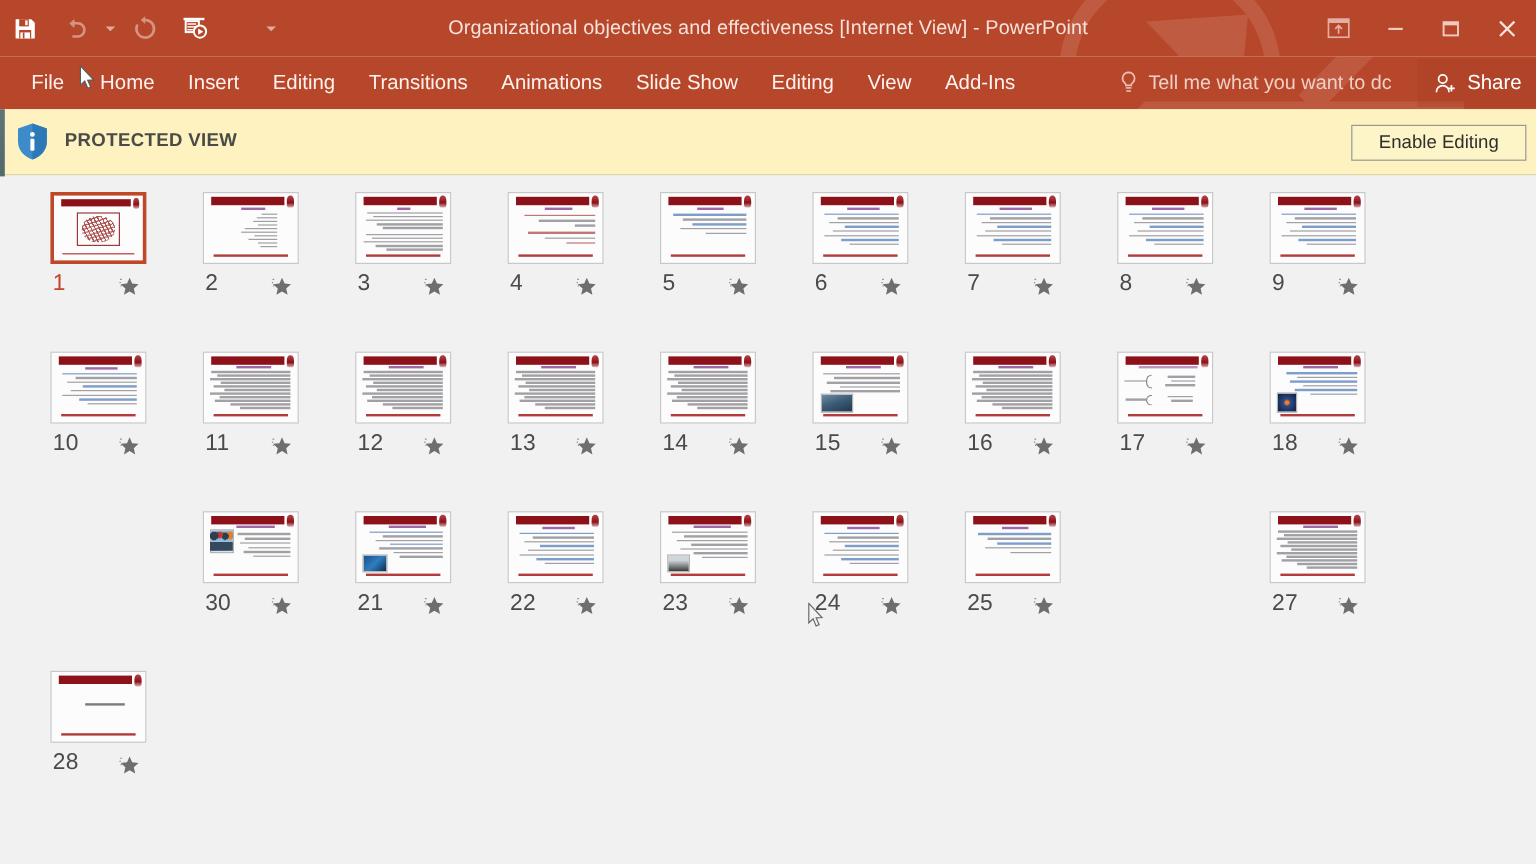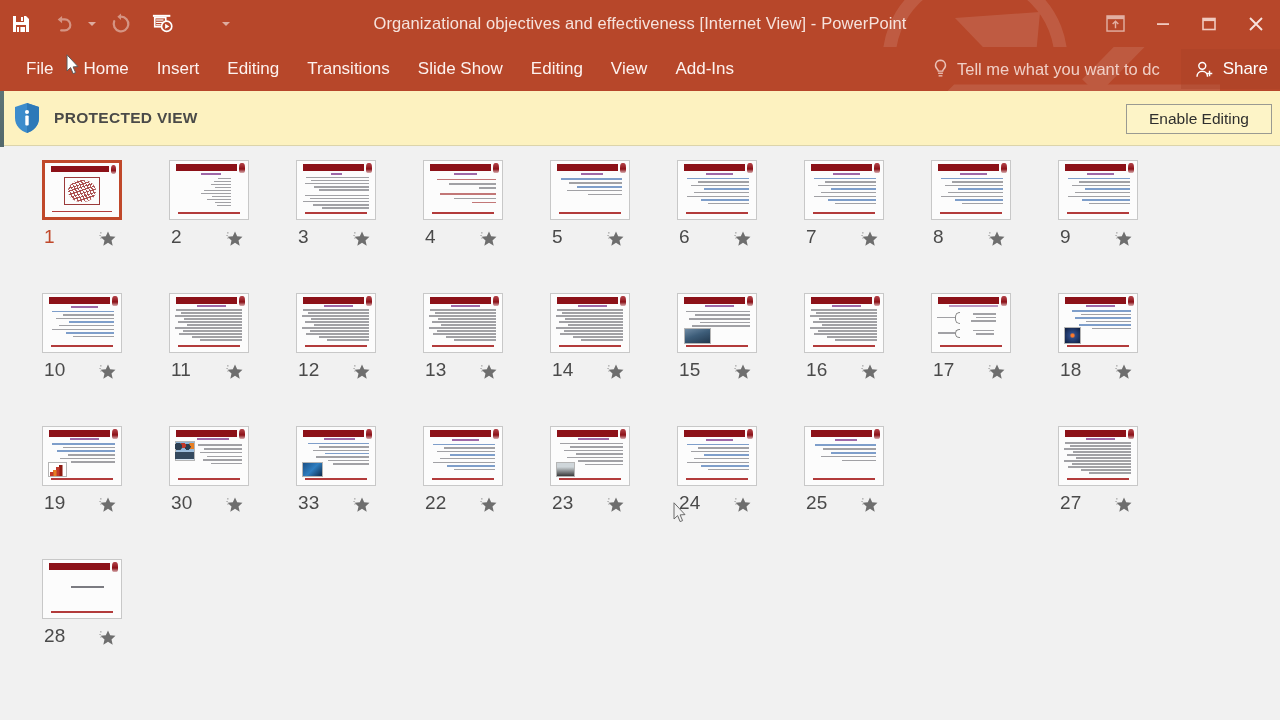--- a/index.html
+++ b/index.html
@@ -280,20 +280,23 @@
       <div class="tab">
           <span class="tab-inner">Insert</span>
         </div>
       <div class="tab">
           <span class="tab-inner">Editing</span>
         </div>
       <div class="tab">
           <span class="tab-inner">Transitions</span>
         </div>
       <div class="tab">
+          <span class="tab-inner">Animations</span>
+        </div>
+      <div class="tab">
           <span class="tab-inner">Slide Show</span>
         </div>
       <div class="tab">
           <span class="tab-inner">Editing</span>
         </div>
       <div class="tab">
           <span class="tab-inner">View</span>
         </div>
       <div class="tab">
           <span class="tab-inner">Add-Ins</span>
@@ -791,49 +794,20 @@
           </div>
      </div>
      <div class="sl-num">18</div>
      <div class="sl-star">
        <svg width="18" height="18" viewBox="0 0 20 20">
          <path d="M10 1.6 12.4 7 18.3 7.6 13.9 11.6 15.2 17.4 10 14.3 4.8 17.4 6.1 11.6 1.7 7.6 7.6 7z" fill="#6e6e6e"></path>
          <path d="M1.2 3.2h1.6M0.6 6.1h1.2M1.6 9.1h1.1" stroke="#8e8e8e" stroke-width="1.1"></path>
        </svg>
      </div>
       </div>
-      <div class="slide-cell" style="left: 42px; top: 279px;">
-        <div class="thumb">
-       <div class="thumb-scale">
-            <div class="sl-header" style="left:8%;right:14%;"></div>
-            <div class="sl-logo"></div>
-            <div class="sl-title" style="right:28%;width:38%;top:19%"></div>
-            <div class="sl-line accent" style="right:8%;width:80%;top:28%"></div>
-            <div class="sl-line" style="right:8%;width:66%;top:34.2%"></div>
-            <div class="sl-line accent" style="right:8%;width:74%;top:40.4%"></div>
-            <div class="sl-line" style="right:8%;width:60%;top:46.6%"></div>
-            <div class="sl-line" style="right:8%;width:70%;top:52.8%"></div>
-            <div class="sl-line" style="right:8%;width:56%;top:59%"></div>
-            <div class="sl-pic" style="left:7%;bottom:13%;width:24%;height:26%;background:#ffffff;"></div>
-            <div style="position:absolute;left:9%;bottom:15%;width:20%;height:20%;background:
-             linear-gradient(to top,#c0392b 0 35%,transparent 35%) 0 0/22% 100% no-repeat,
-             linear-gradient(to top,#e67e22 0 58%,transparent 58%) 26% 0/22% 100% no-repeat,
-             linear-gradient(to top,#c0392b 0 80%,transparent 80%) 52% 0/22% 100% no-repeat,
-             linear-gradient(to top,#8e1b12 0 100%,transparent 100%) 78% 0/22% 100% no-repeat;"></div>
-            <div class="sl-rule"></div>
-          </div>
-     </div>
-     <div class="sl-num">19</div>
-     <div class="sl-star">
-       <svg width="18" height="18" viewBox="0 0 20 20">
-         <path d="M10 1.6 12.4 7 18.3 7.6 13.9 11.6 15.2 17.4 10 14.3 4.8 17.4 6.1 11.6 1.7 7.6 7.6 7z" fill="#6e6e6e"></path>
-         <path d="M1.2 3.2h1.6M0.6 6.1h1.2M1.6 9.1h1.1" stroke="#8e8e8e" stroke-width="1.1"></path>
-       </svg>
-     </div>
-      </div>
       <div class="slide-cell" style="left: 169px; top: 279px;">
         <div class="thumb">
        <div class="thumb-scale">
             <div class="sl-header" style="left:8%;right:14%;"></div>
             <div class="sl-logo"></div>
             <div class="sl-title" style="right:24%;width:42%;top:19%"></div>
             <div class="sl-pic" style="left:6%;top:24%;width:26%;height:34%;background:linear-gradient(180deg,#8fb5d8 0 40%,#d9e6f2 100%);"></div>
             <div style="position:absolute;left:7%;top:28%;width:24%;height:28%;background:
              radial-gradient(circle at 18% 22%,#2c3e50 0 18%,transparent 19%),
              radial-gradient(circle at 42% 16%,#c0392b 0 16%,transparent 17%),
@@ -867,21 +841,21 @@
             <div class="sl-line" style="right:8%;width:64%;top:32.9%"></div>
             <div class="sl-line" style="right:8%;width:72%;top:38.8%"></div>
             <div class="sl-line accent" style="right:8%;width:56%;top:44.7%"></div>
             <div class="sl-line" style="right:8%;width:68%;top:50.6%"></div>
             <div class="sl-line" style="right:8%;width:52%;top:56.5%"></div>
             <div class="sl-line" style="right:8%;width:46%;top:62.400000000000006%"></div>
             <div class="sl-pic" style="left:7%;bottom:14%;width:26%;height:26%;background:linear-gradient(135deg,#1a4f86 0%,#2f7ec0 50%,#0d2c4d 100%);"></div>
             <div class="sl-rule"></div>
           </div>
      </div>
-     <div class="sl-num">33</div>
+     <div class="sl-num">21</div>
      <div class="sl-star">
        <svg width="18" height="18" viewBox="0 0 20 20">
          <path d="M10 1.6 12.4 7 18.3 7.6 13.9 11.6 15.2 17.4 10 14.3 4.8 17.4 6.1 11.6 1.7 7.6 7.6 7z" fill="#6e6e6e"></path>
          <path d="M1.2 3.2h1.6M0.6 6.1h1.2M1.6 9.1h1.1" stroke="#8e8e8e" stroke-width="1.1"></path>
        </svg>
      </div>
       </div>
       <div class="slide-cell" style="left: 423px; top: 279px;">
         <div class="thumb">
        <div class="thumb-scale">

